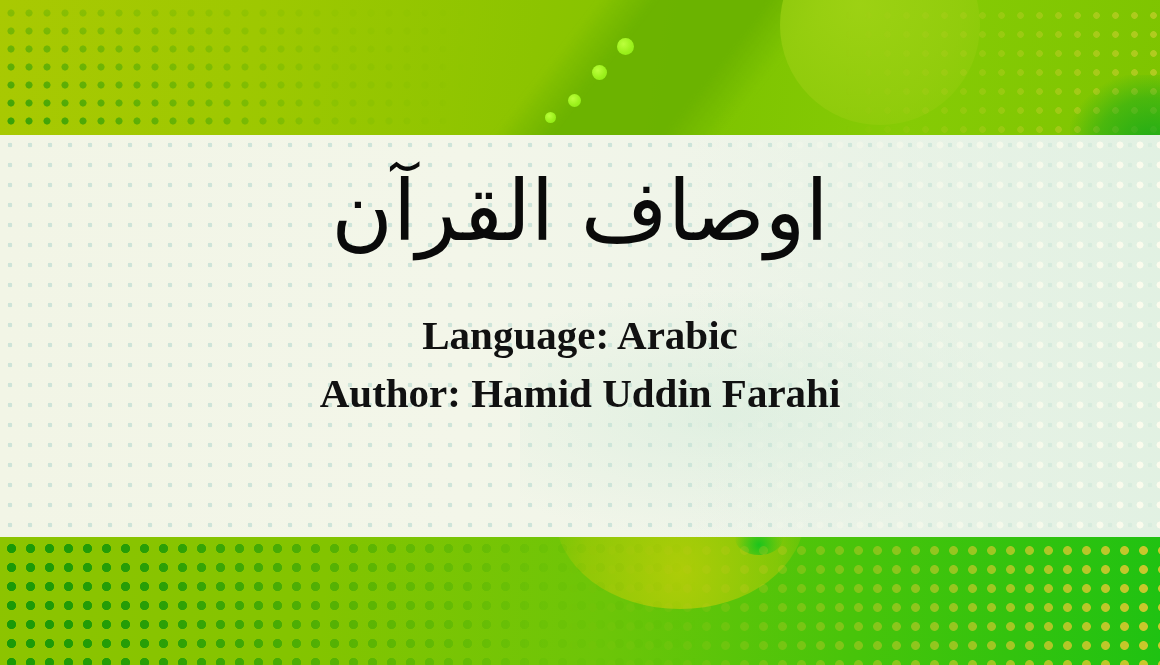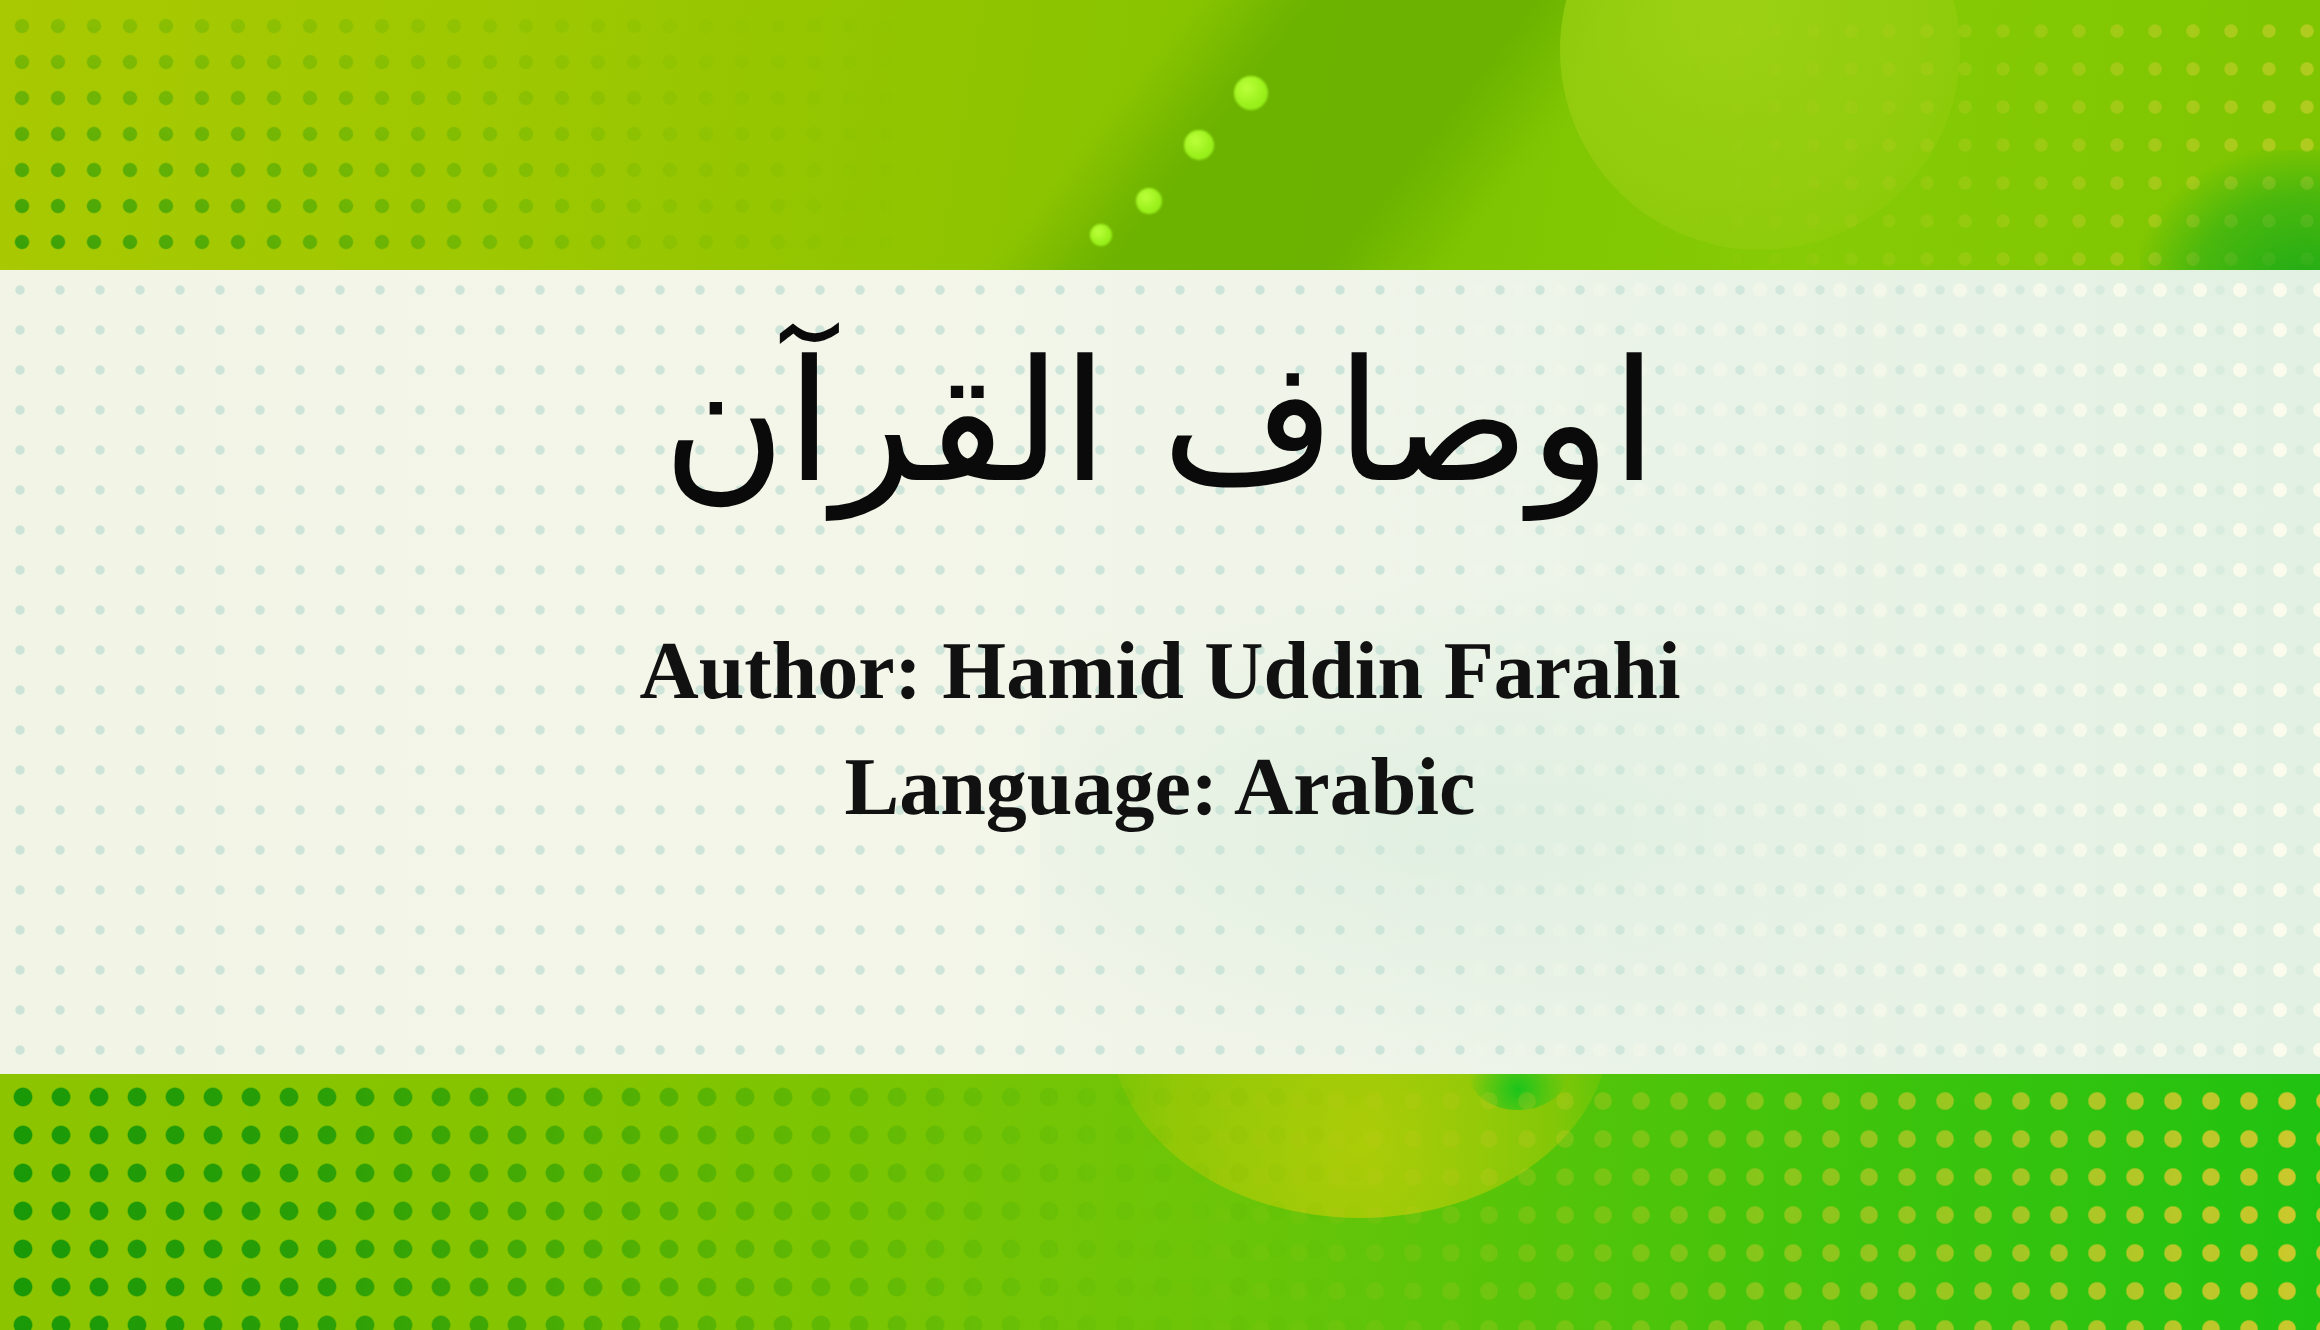--- a/index.html
+++ b/index.html
@@ -244,18 +244,18 @@
   <div class="banner-bottom">
     <div class="bot-arc"></div>
     <div class="bot-arc2"></div>
     <div class="bot-dots-left"></div>
     <div class="bot-dots-right"></div>
   </div>
 
   <div class="content">
     <div class="title-ar">اوصاف القرآن</div>
     <div class="sub-block">
+      <div class="sub-line language">Language: Arabic</div>
       <div class="sub-line author">Author: Hamid Uddin Farahi</div>
-      <div class="sub-line language">Language: Arabic</div>
     </div>
   </div>
 
 </div>
 
 </body></html>

